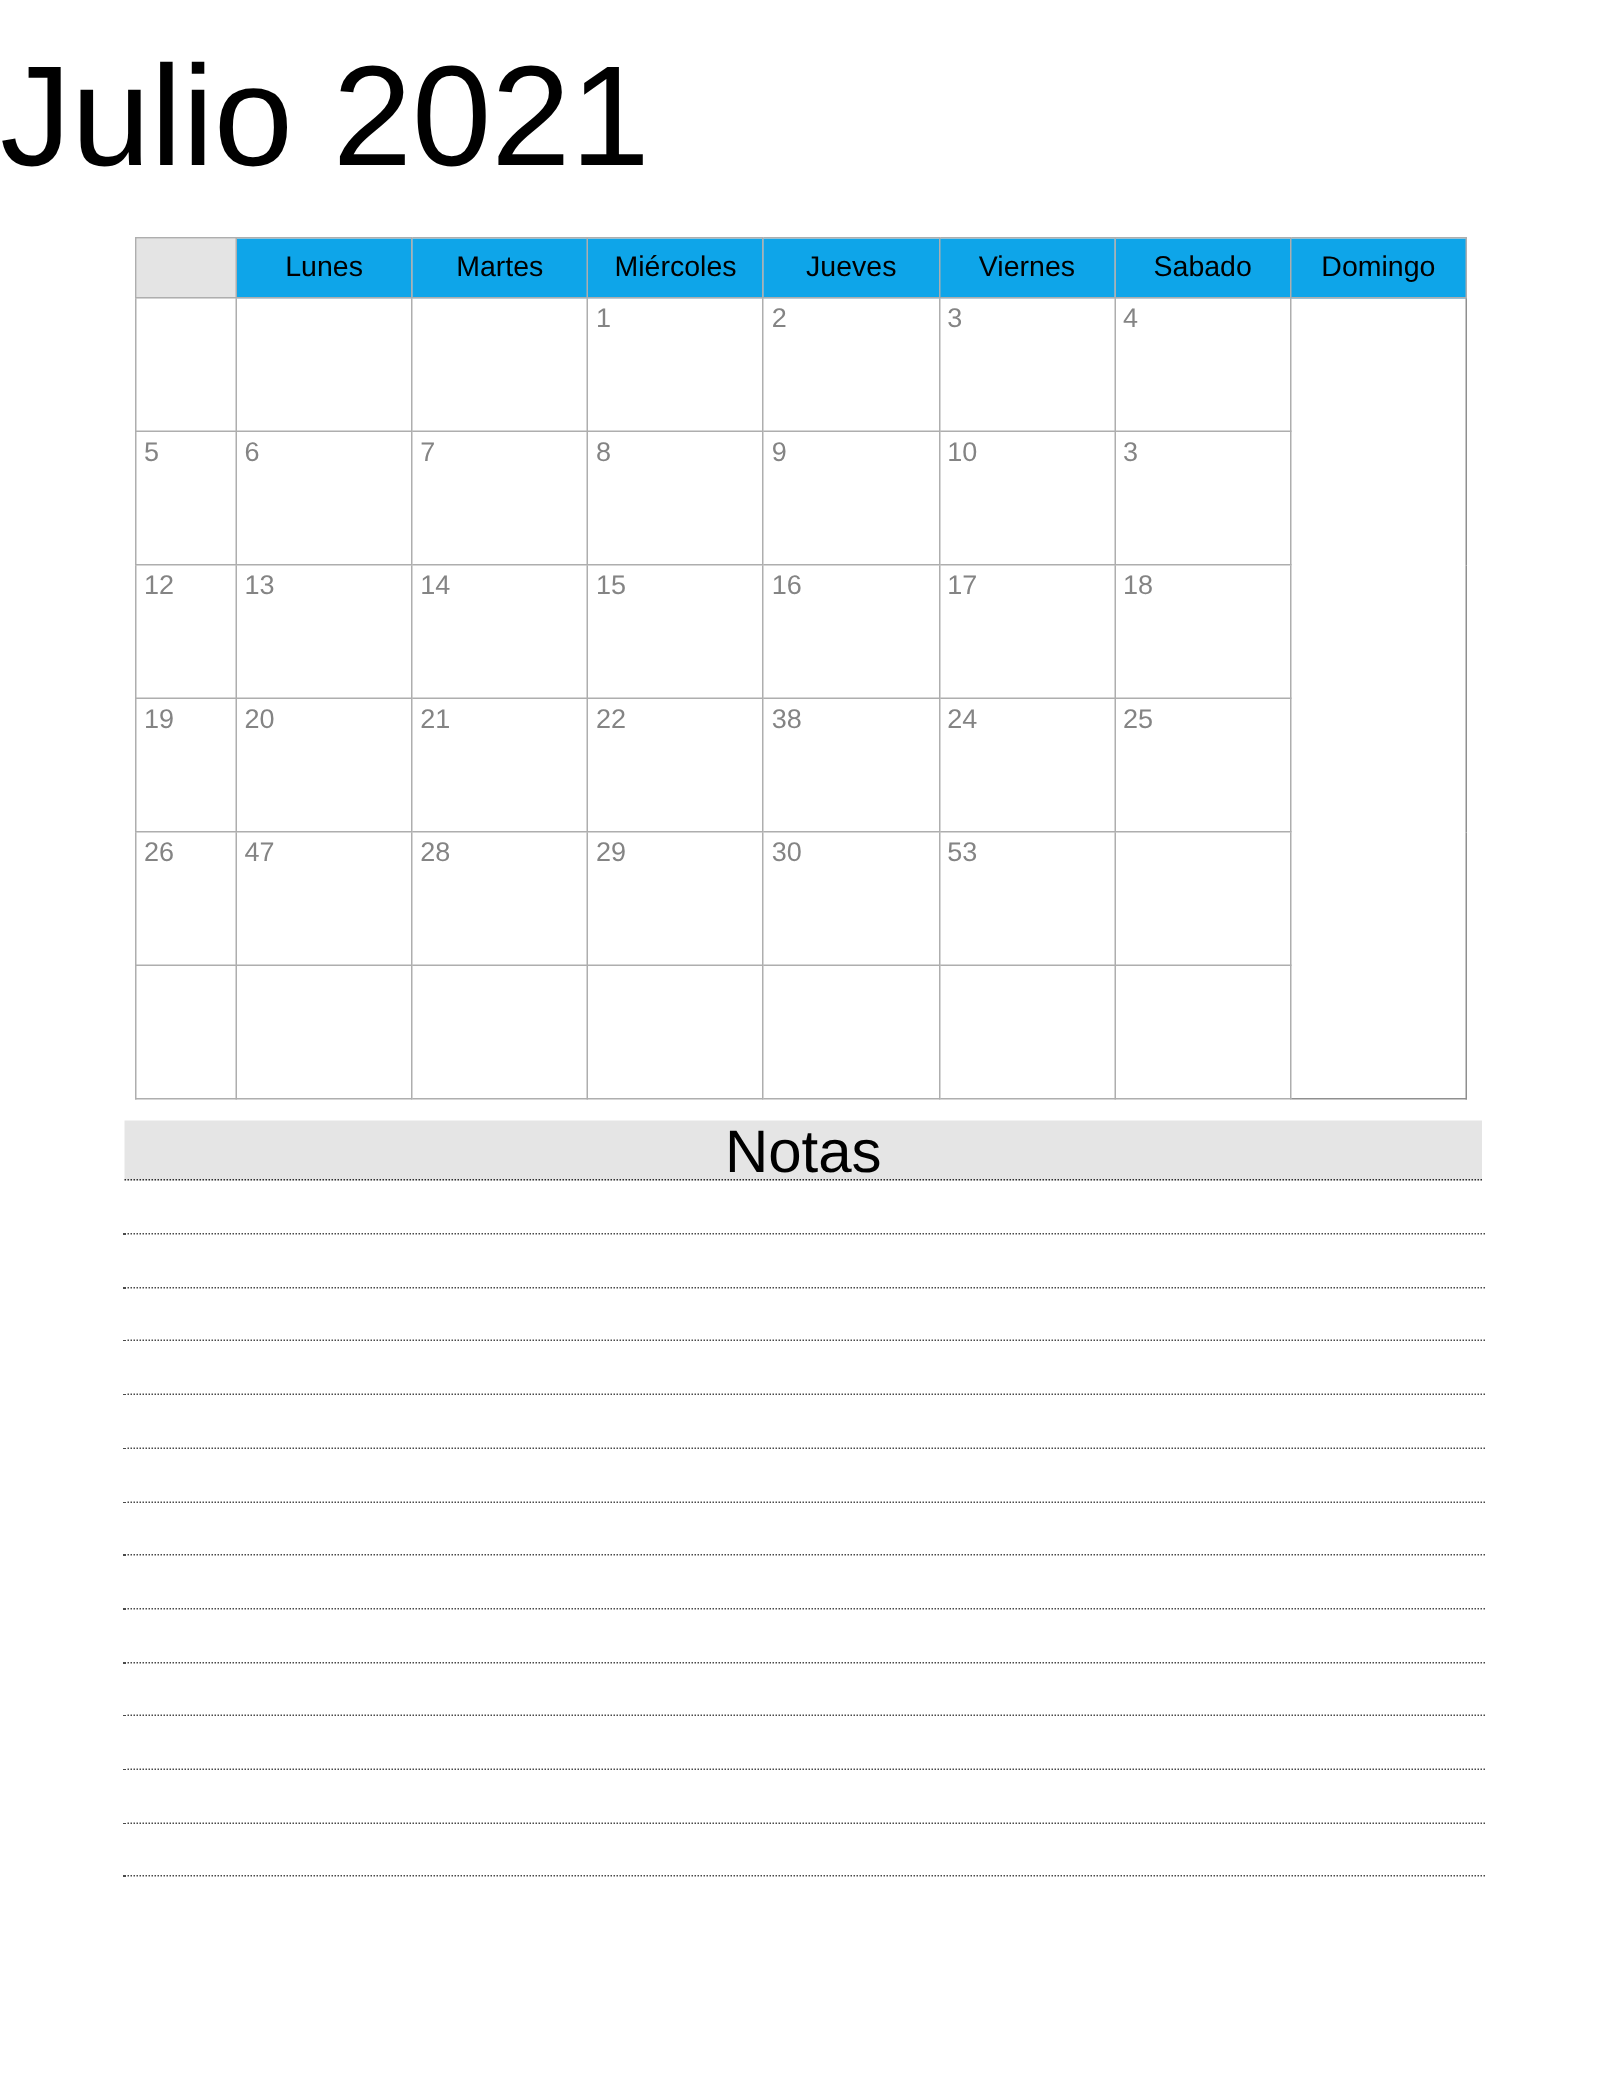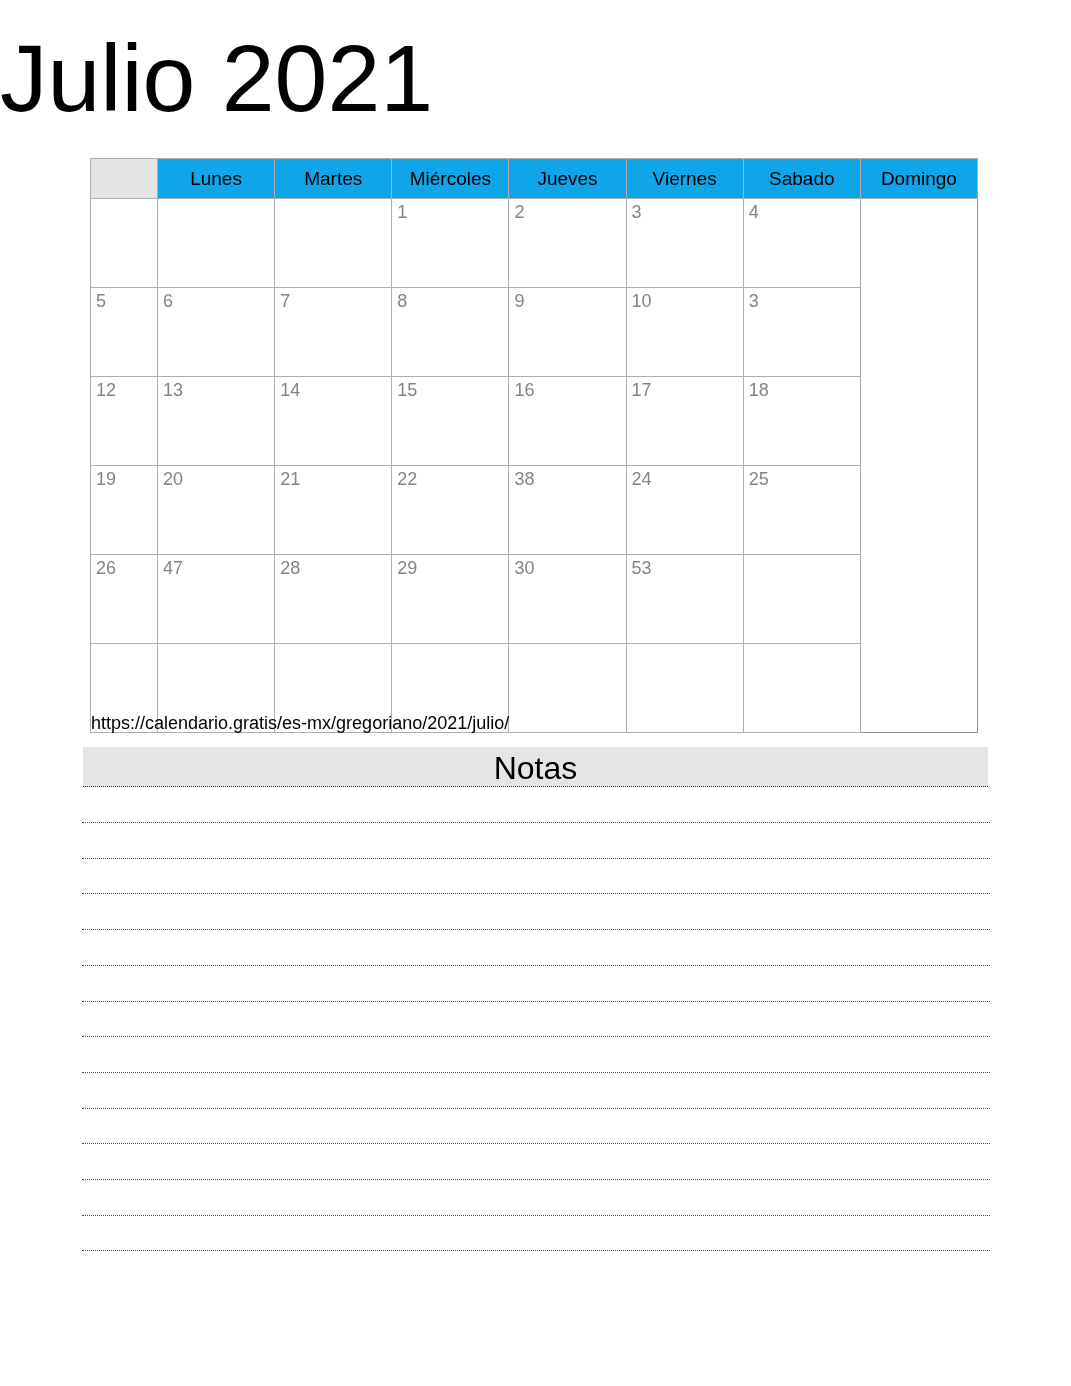--- a/index.html
+++ b/index.html
@@ -83,21 +83,21 @@
     position: absolute;
     left: 83px;
     top: 747px;
     width: 905px;
     height: 39px;
     background: #e5e5e5;
     border-bottom: 1px dotted #2f2f2f;
     text-align: center;
   }
   .notes-header-label {
-    font-size: 32px;
+    font-size: 40px;
     line-height: 42px;
     color: #000000;
   }
   .notes-lines {
     position: absolute;
     left: 82px;
     top: 822px;
     width: 908px;
     height: 440px;
   }
@@ -186,21 +186,20 @@
           <td class="day-cell"></td>
           <td class="day-cell"></td>
           <td class="day-cell"></td>
           <td class="day-cell"></td>
           <td class="day-cell"></td>
           <td class="day-cell"></td>
         </tr>
       </tbody>
   </table>
 
-  <div class="source-url">https://calendario.gratis/es-mx/gregoriano/2021/julio/</div>
 
   <div class="notes-header">
     <span class="notes-header-label">Notas</span>
   </div>
 
   <div class="notes-lines" id="notes-lines">
 
   <div class="note-line" style="top: 0px;"></div>
       <div class="note-line" style="top: 35.7px;"></div>
       <div class="note-line" style="top: 71.4px;"></div>

